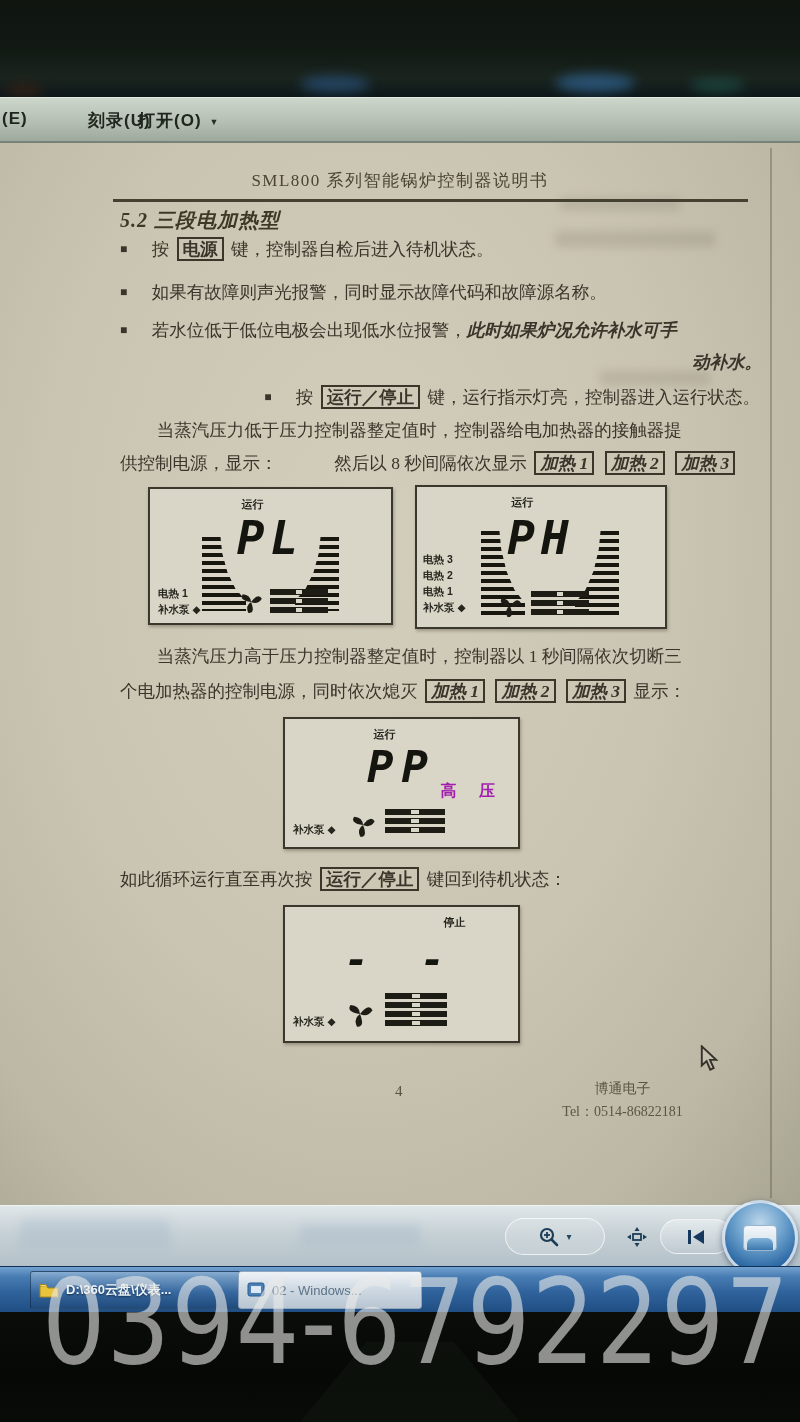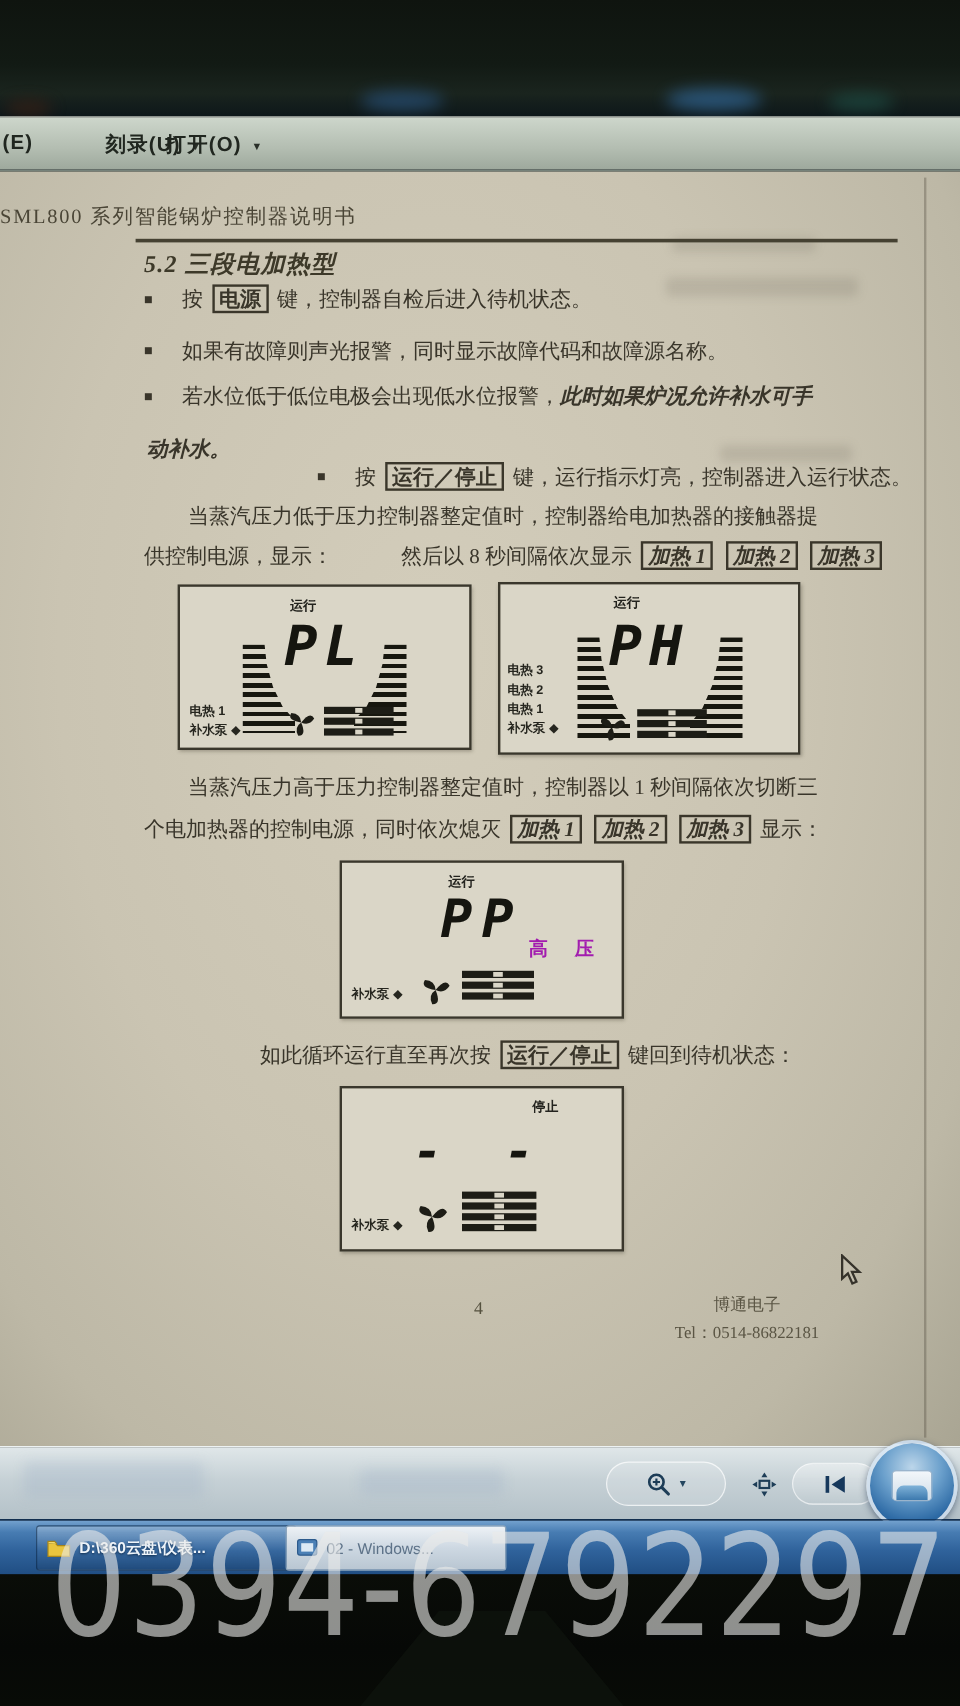--- a/index.html
+++ b/index.html
@@ -32,21 +32,21 @@
   .page { position:absolute; left:0; top:143px; width:800px; height:1062px;
     background:radial-gradient(ellipse at 45% 38%, #d3cdbb 0%, #cac4b2 50%, #bdb8a6 80%, #a9a593 100%);
     color:#3a362a;
     font-family:"Liberation Serif","DejaVu Serif",serif; }
   .crease { position:absolute; left:770px; top:5px; width:2px; height:1050px;
     background:rgba(72,66,52,.32); filter:blur(.6px); }
   .smudge { position:absolute; background:rgba(95,90,72,.16); filter:blur(4px); border-radius:4px; }
   .sm1 { left:555px; top:88px;  width:160px; height:16px; }
   .sm2 { left:600px; top:228px; width:110px; height:14px; }
   .sm3 { left:560px; top:55px;  width:120px; height:12px; }
-  .doc-title { position:absolute; left:0; top:26px; width:800px; 
+  .doc-title { position:absolute; left:0; top:26px; width:800px; text-align:center;
     font-size:17px; letter-spacing:1.5px; color:#4a4536; }
   .doc-rule { position:absolute; left:113px; top:56px; width:635px; height:3px; background:#454132; }
   .doc-heading { position:absolute; left:120px; top:64px; font-size:20px; font-weight:700;
     font-style:italic; color:#3d3929; letter-spacing:1px; }
   .doc-line { position:absolute; left:120px; width:640px; font-size:17.5px; line-height:1.3;
     color:#39352a; white-space:nowrap; }
   .marker { font-size:12px; margin-right:20px; position:relative; top:-2px; }
   .keybox { display:inline-block; border:2px solid #3a362a; padding:0 4px; margin:0 3px;
     font-weight:600; line-height:1.15; }
   .emph { font-style:italic; font-weight:700; }
@@ -174,21 +174,21 @@
 
     <div class="doc-line" style="top:138px;">
       <span class="marker">■</span>
       <span>如果有故障则声光报警，同时显示故障代码和故障源名称。</span>
     </div>
 
     <div class="doc-line" style="top:176px;">
       <span class="marker">■</span>
       <span>若水位低于低位电极会出现低水位报警，</span><span class="emph">此时如果炉况允许补水可手</span>
     </div>
-    <div class="doc-line emph" style="top:220px; left:122px;">动补水。</div>
+    <div class="doc-line emph" style="top:208px; left:122px;text-align:right;">动补水。</div>
 
     <div class="doc-line" style="top:242px;text-align:right;">
       <span class="marker">■</span>
       <span>按</span>
       <span class="keybox">运行／停止</span>
       <span>键，运行指示灯亮，控制器进入运行状态。</span>
     </div>
 
     <div class="doc-line indent" style="top:276px;">当蒸汽压力低于压力控制器整定值时，控制器给电加热器的接触器提</div>
     <div class="doc-line" style="top:308px;">
@@ -275,21 +275,21 @@
           <path d="M12 12 q7 -9 10 -3 q-4 6 -10 3z" transform="rotate(240 12 12)"></path>
         </g>
       </svg>
       <div class="stack" style="left:100px; top:90px; width:60px;">
         <div class="stack-row"></div>
           <div class="stack-row"></div>
           <div class="stack-row"></div>
       </div>
     </div>
 
-    <div class="doc-line" style="top:724px;text-align:center;">
+    <div class="doc-line" style="top:724px;">
       <span>如此循环运行直至再次按</span>
       <span class="keybox">运行／停止</span>
       <span>键回到待机状态：</span>
     </div>
 
     <div class="fig" style="left:283px; top:762px; width:237px; height:138px;">
       <div class="status" style="left:68%; top:8px;">停止</div>
       <div class="value" style="top:30px; font-size:40px; letter-spacing:14px;">- -</div>
       <div class="ind-col" style="left:8px; bottom:12px;">
         <div>补水泵 ◆</div>

